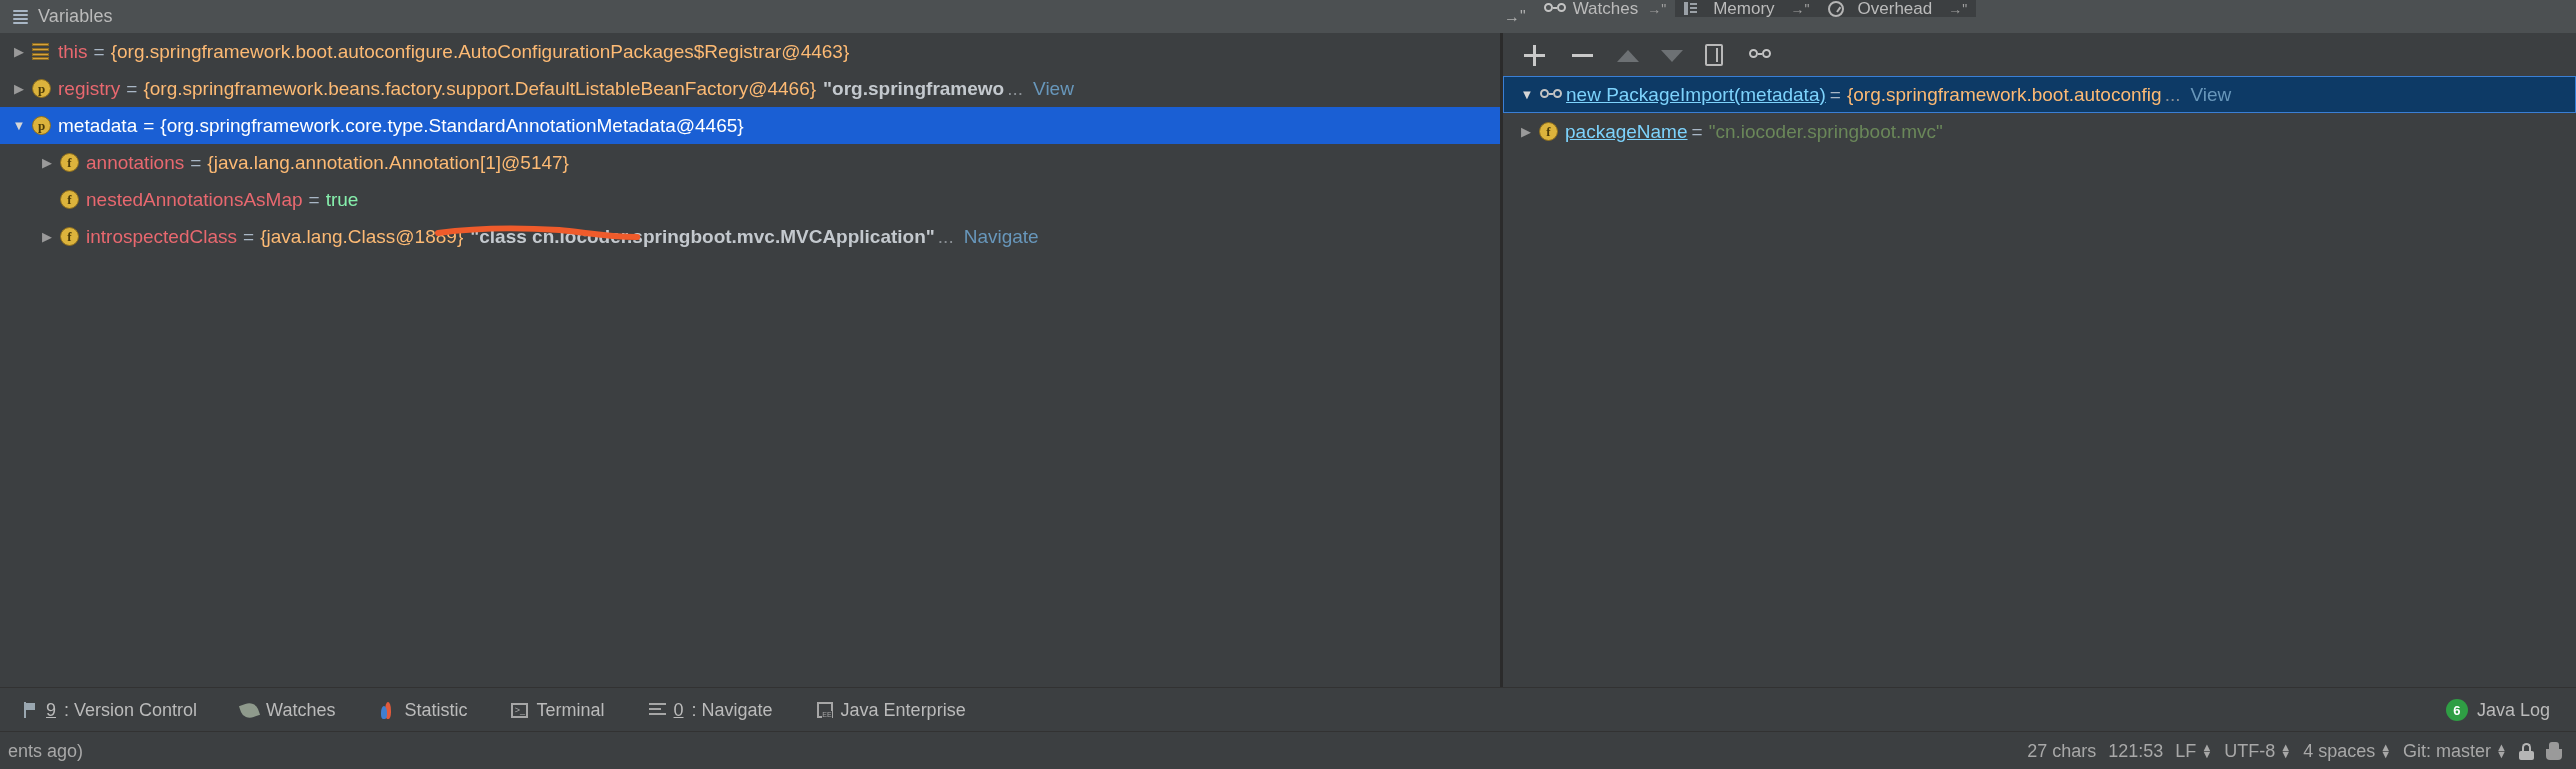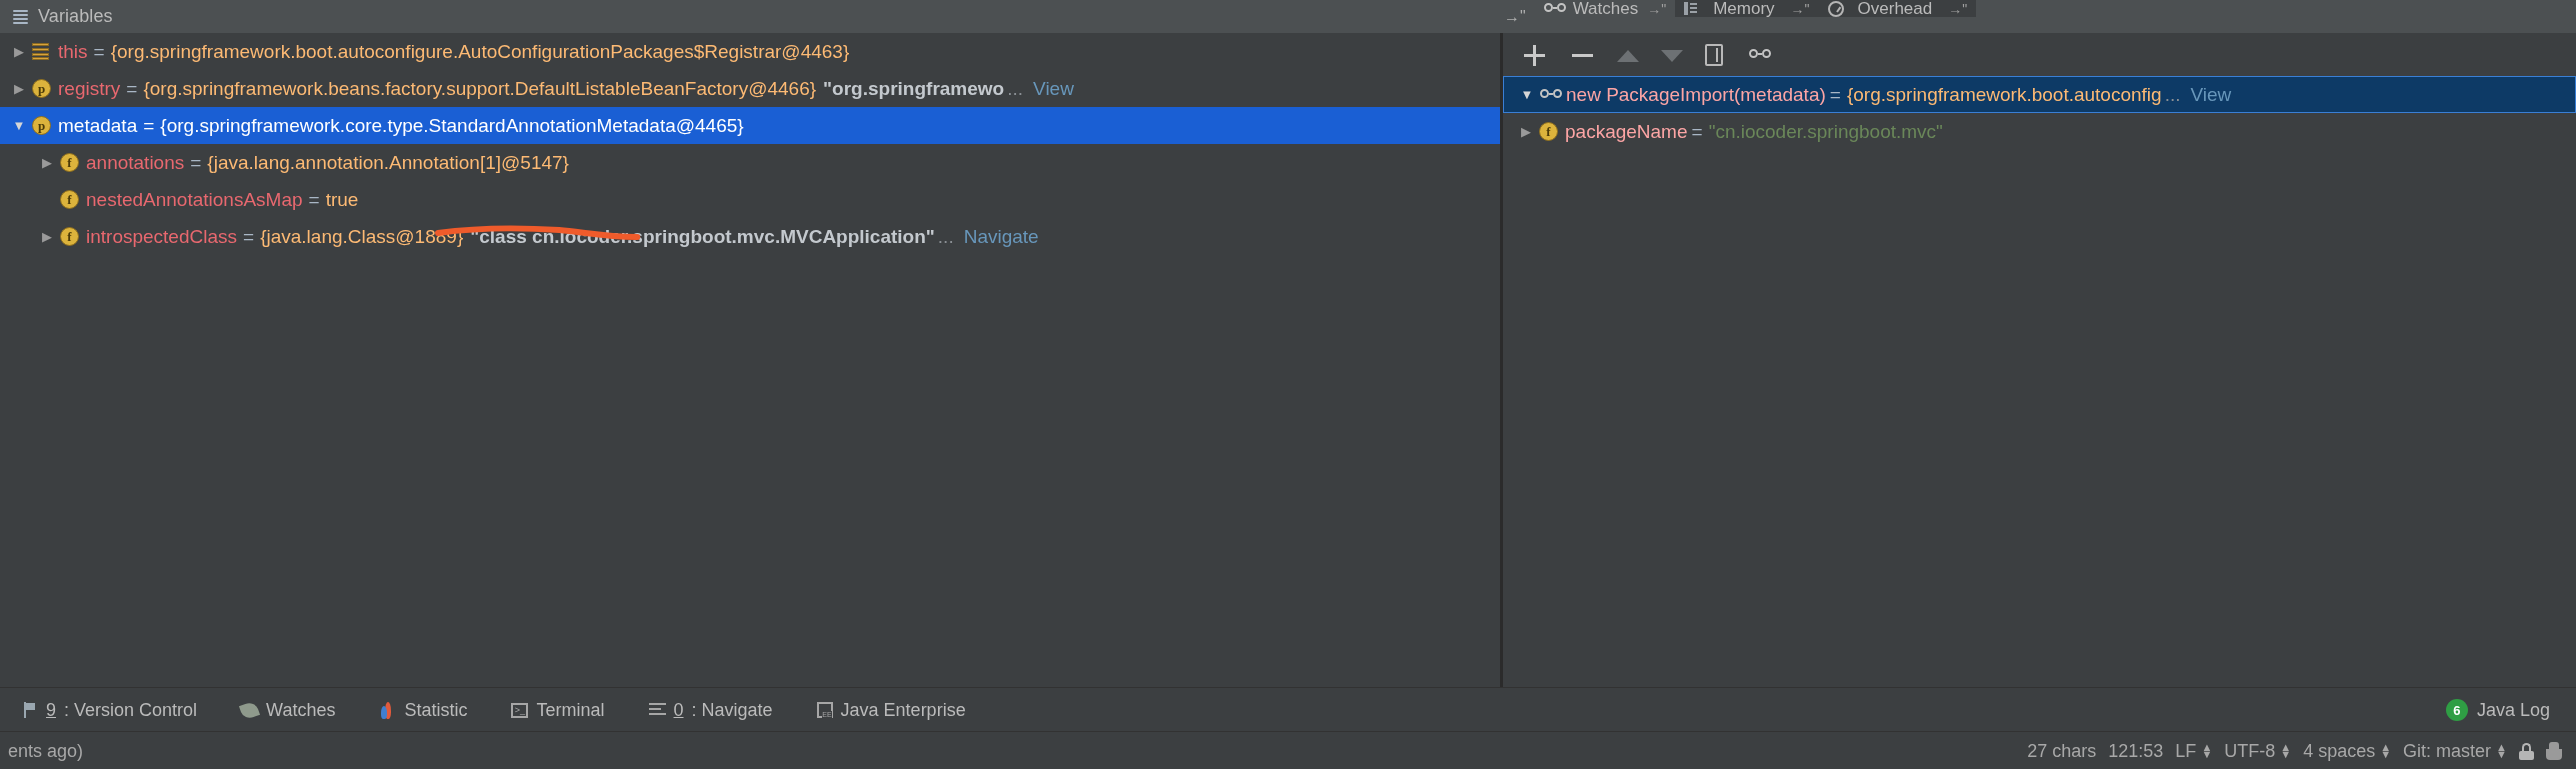--- a/index.html
+++ b/index.html
@@ -255,21 +255,21 @@
     text-align: center;
     line-height: 17px;
     box-sizing: border-box;
     font-family: "Liberation Serif", serif;
   }
 
   .vname { color: #e8686f; margin-right: 2px; }
   .veq   { color: #a9b7c6; margin: 0 6px 0 4px; }
   .vval  { color: #fdba74; }
   .vstr  { color: #c4c9ce; font-weight: bold; margin-left: 7px; }
-  .vbool { color: #fdba74; }
+  .vbool { color: #86efac; }
   .vellipsis { color: #8a8f94; margin-left: 3px; }
   .vlink {
     color: #6897bb;
     margin-left: 10px;
     cursor: pointer;
     text-align: center;
   }
 
   .indent1 { padding-left: 34px; }
 
@@ -324,21 +324,21 @@
     padding-left: 10px;
     font-size: 19px;
     white-space: nowrap;
     box-sizing: border-box;
   }
   .wrow.selected {
     background: #0d3a66;
     border: 1px solid #3a7fd5;
     box-sizing: border-box;
   }
-  .wname { color: #fca5a5; }
+  .wname { color: #7dd3fc; text-decoration: underline; }
   .wstr  { color: #6a8759; }
 
   
   .toolbar-bottom {
     position: absolute;
     left: 0; top: 687px;
     width: 2576px;
     height: 44px;
     background: #3c3f41;
     border-top: 1px solid #323232;

